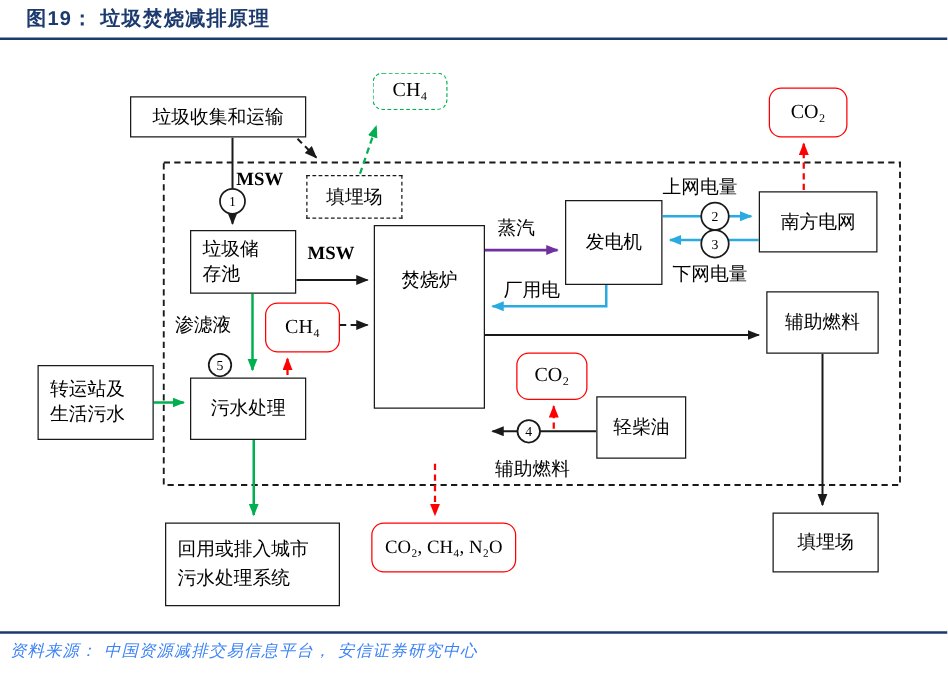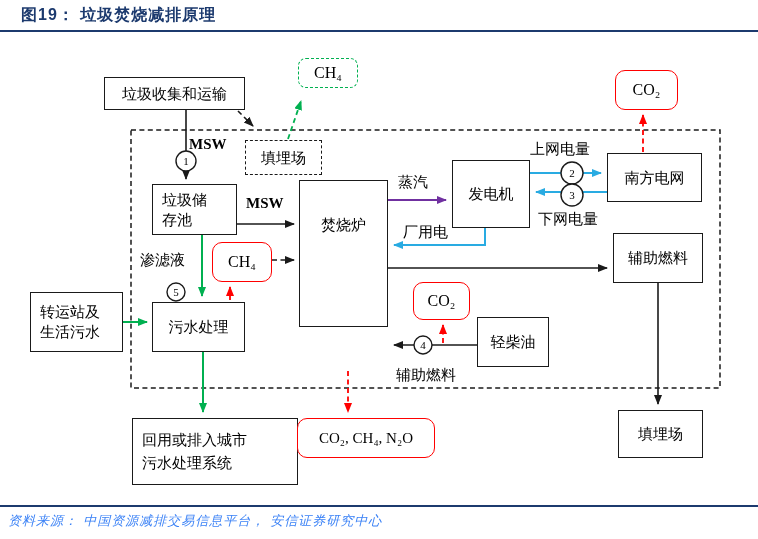--- a/index.html
+++ b/index.html
@@ -147,26 +147,26 @@
 
   <div class="box" style="left:477px;top:277px;width:72px;height:50px">轻柴油</div>
 
   <div class="box" style="left:152px;top:262px;width:93px;height:50px">污水处理</div>
 
   <div class="box multi" style="left:30px;top:252px;width:93px;height:60px">
     <span>转运站及</span>
     <span>生活污水</span>
   </div>
 
-  <div class="box multi" style="left:132px;top:378px;width:166px;height:67px;line-height:23px">
+  <div class="box multi" style="left:132px;top:378px;width:140px;height:67px;line-height:23px">
     <span>回用或排入城市</span>
     <span>污水处理系统</span>
   </div>
 
-  <div class="box red-round formula" style="left:297px;top:378px;width:138px;height:40px;font-size:15px">CO₂, CH₄, N₂O</div>
+  <div class="box red-round formula" style="left:297px;top:378px;width:116px;height:40px;font-size:15px">CO₂, CH₄, N₂O</div>
 
   <div class="box" style="left:618px;top:370px;width:85px;height:48px">填埋场</div>
 
   <div class="lbl serif-lbl" style="left:189px;top:96px">MSW</div>
   <div class="lbl serif-lbl" style="left:246px;top:155px">MSW</div>
   <div class="lbl" style="left:140px;top:211px">渗滤液</div>
   <div class="lbl" style="left:398px;top:133px">蒸汽</div>
   <div class="lbl" style="left:403px;top:183px">厂用电</div>
   <div class="lbl" style="left:530px;top:100px">上网电量</div>
   <div class="lbl" style="left:538px;top:170px">下网电量</div>

